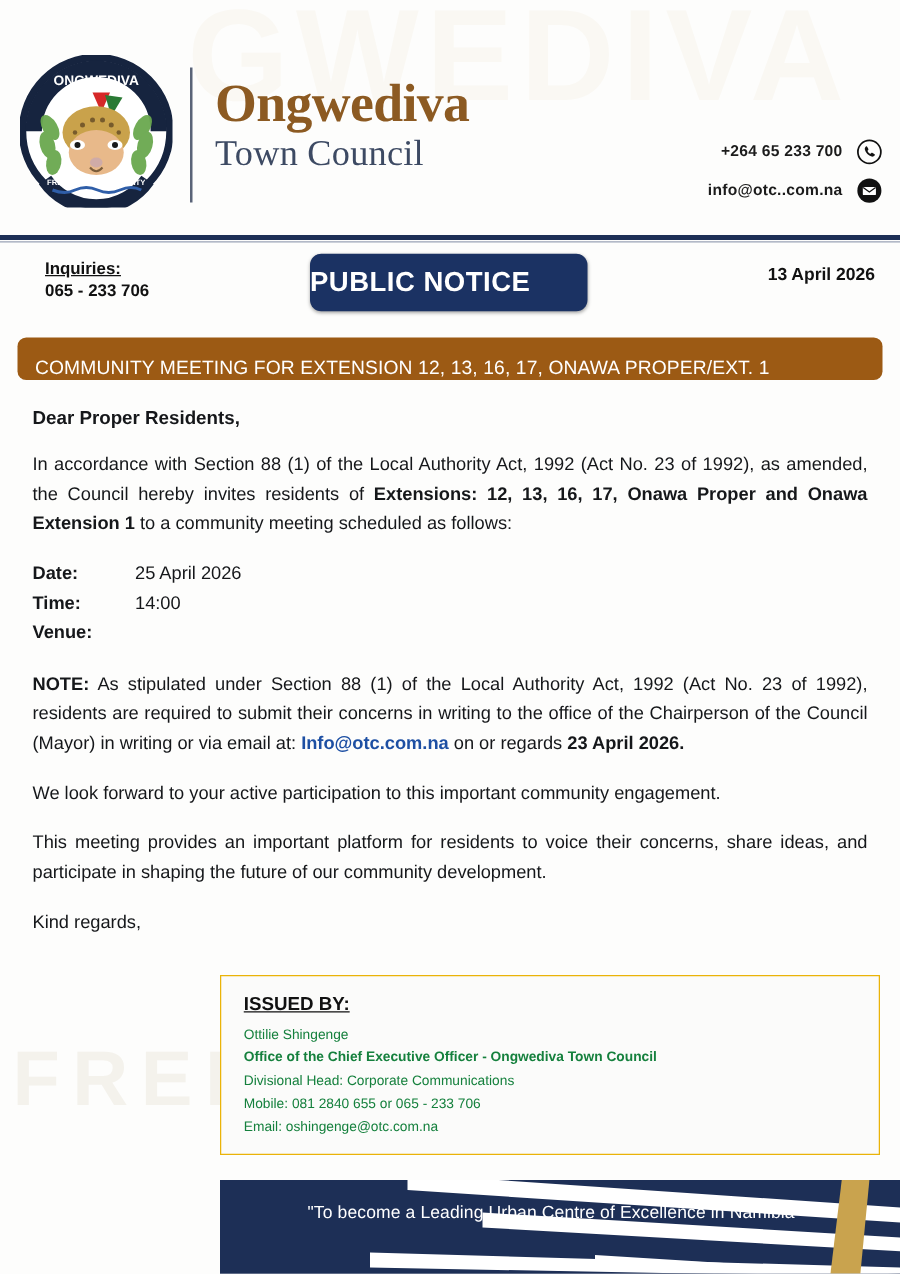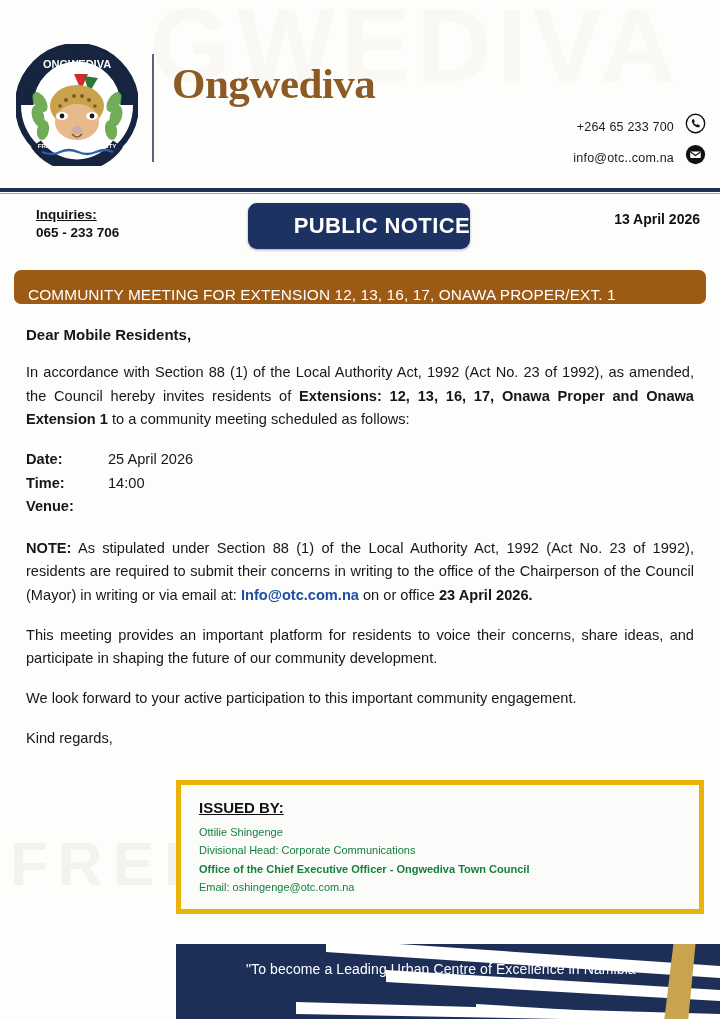--- a/index.html
+++ b/index.html
@@ -23,38 +23,38 @@
   .header{position:relative;z-index:2;height:190px;}
   .logo{position:absolute;left:16px;top:44px;width:122px;height:122px;}
   .brand{position:absolute;left:172px;top:62px;}
   .brand-1{font-family:"Liberation Serif",serif;font-size:43px;font-weight:700;
            color:#8c5a22;line-height:1.02;letter-spacing:-0.5px;}
   .brand-2{font-family:"Liberation Serif",serif;font-size:29px;color:#3d4a63;
            line-height:1.1;margin-top:2px;letter-spacing:0.2px;}
   .vline{position:absolute;left:152px;top:54px;width:2px;height:108px;background:#5a6478;}
 
   .contacts{position:absolute;right:14px;top:108px;width:290px;}
-  .crow{display:flex;align-items:flex-end;justify-content:flex-end;height:26px;margin-bottom:5px;}
+  .crow{display:flex;align-items:center;justify-content:flex-end;height:26px;margin-bottom:5px;font-weight:bold;}
   .crow .ctext{font-size:12.5px;color:#1b1b1b;font-family:"Liberation Sans",sans-serif;
                margin-right:11px;letter-spacing:0.2px;}
   .cicon{width:21px;height:21px;flex:none;}
 
   .rule{position:absolute;left:0;top:188px;width:720px;height:4px;
         background:#1d2f56;z-index:3;}
   .rule2{position:absolute;left:0;top:193px;width:720px;height:1px;
         background:#9aa3b5;z-index:3;}
 
   
   .noticebar{position:relative;z-index:2;height:62px;margin-top:10px;}
   .inquiries{position:absolute;left:36px;top:6px;font-size:13.5px;font-weight:700;
              color:#111;line-height:1.35;}
   .inquiries u{text-decoration:underline;}
   .badge{position:absolute;left:248px;top:3px;width:222px;height:46px;
          background:#1b3263;border-radius:9px;display:flex;align-items:center;
-         justify-content:flex-end;box-shadow:0 1px 3px rgba(0,0,0,.35);}
+         justify-content:flex-start;box-shadow:0 1px 3px rgba(0,0,0,.35);}
   .badge span{color:#fff;font-size:22px;font-weight:700;letter-spacing:0.4px;
               font-family:"Liberation Sans",sans-serif;}
   .ndate{position:absolute;right:20px;top:11px;font-size:14px;font-weight:700;color:#111;}
 
   
   .subject{position:relative;z-index:2;margin:8px 14px 0 14px;height:34px;
            background:#9c5a14;border-radius:7px;display:flex;align-items:flex-end;
            padding-left:14px;}
   .subject span{color:#fff;font-size:15.4px;letter-spacing:0.1px;
                 font-family:"Liberation Sans",sans-serif;white-space:nowrap;}
@@ -66,21 +66,21 @@
   .para b{font-weight:700;}
   .mail{color:#1d4fa3;font-weight:700;}
 
   .dtv{margin:4px 0 18px 0;}
   .dtv-row{display:flex;font-size:14.6px;line-height:1.62;}
   .dtv-k{width:82px;font-weight:700;flex:none;}
   .dtv-v{}
 
   
   .issued{position:absolute;left:176px;top:780px;width:528px;
-          border:5px solid #eab308;background:#fbfbfa;z-index:4;
+          border:1px solid #eab308;background:#fbfbfa;z-index:4;
           padding:14px 0 12px 18px;box-sizing:border-box;}
   .issued-t{font-size:15px;font-weight:700;text-decoration:underline;
             margin-bottom:7px;color:#111;}
   .issued-l{font-size:11px;line-height:1.68;color:#15803d;}
   .issued-l.b{font-weight:700;}
 
   
   .footer{position:absolute;left:176px;top:944px;width:544px;height:75px;
           background:#1d2f56;z-index:3;overflow:hidden;}
   .footer-tag{position:absolute;left:70px;top:17px;color:#fff;font-size:14px;
@@ -132,20 +132,21 @@
       </g>
       <path d="M20 100 a50 50 0 0 0 82 0" fill="none" stroke="#16243f" stroke-width="12"></path>
       <text x="61" y="104" font-size="6.2" font-weight="700" fill="#ffffff" text-anchor="middle" font-family="Liberation Sans, sans-serif">FREEDOM &amp; PROSPERITY</text>
       <path d="M26 108 q10 4 18 0 q9 -4 18 0 q9 4 18 0 q9 -4 17 0" fill="none" stroke="#2f5ea8" stroke-width="2.4"></path>
     </svg>
 
     <div class="vline"></div>
 
     <div class="brand">
       <div class="brand-1">Ongwediva</div>
+      <div class="brand-2">Town Council</div>
     </div>
 
     <div class="contacts">
 
       <div class="crow">
         <span class="ctext">+264 65 233 700</span>
         <svg class="cicon" viewBox="0 0 24 24">
           <circle cx="12" cy="12" r="10.5" fill="none" stroke="#111" stroke-width="1.6"></circle>
           <path d="M8.6 7.2c.5-.4 1.2-.3 1.5.3l.9 1.6c.3.5.2 1-.2 1.3l-.6.5c.5 1.3 1.6 2.4 2.9 2.9l.5-.6c.3-.4.9-.5 1.3-.2l1.6.9c.6.3.7 1 .3 1.5-.6.8-1.7 1.2-2.7.9-3-.8-5.4-3.2-6.2-6.2-.3-1 .1-2.1.9-2.7z" fill="#111"></path>
         </svg>
@@ -177,55 +178,56 @@
     </div>
     <div class="ndate">13 April  2026</div>
   </div>
 
   <div class="subject">
     <span>COMMUNITY MEETING FOR EXTENSION 12, 13, 16, 17, ONAWA PROPER/EXT. 1</span>
   </div>
 
   <div class="body">
 
-    <div class="salutation">Dear Mobile Residents,</div>
+    <div class="salutation">Dear Proper Residents,</div>
 
     <div class="para">
       <span>In accordance with Section 88 (1) of the Local Authority Act, 1992 (Act No. 23 of 1992), as amended, the Council hereby invites residents of </span><b>Extensions: 12, 13, 16, 17, Onawa Proper and Onawa Extension 1</b><span> to a community meeting scheduled as follows:</span>
     </div>
 
     <div class="dtv">
       <div class="dtv-row">
         <div class="dtv-k">Date:</div>
         <div class="dtv-v">25 April 2026</div>
       </div>
       <div class="dtv-row">
         <div class="dtv-k">Time:</div>
         <div class="dtv-v">14:00</div>
       </div>
       <div class="dtv-row">
         <div class="dtv-k">Venue:</div>
       </div>
     </div>
 
     <div class="para">
-      <b>NOTE:</b><span> As stipulated under Section 88 (1) of the Local Authority Act, 1992 (Act No. 23 of 1992), residents are required to submit their concerns in writing to the office of the Chairperson of the Council (Mayor) in writing or via email at: </span><span class="mail">Info@otc.com.na</span><span> on or office </span><b>23 April 2026.</b>
-    </div>
-
+      <b>NOTE:</b><span> As stipulated under Section 88 (1) of the Local Authority Act, 1992 (Act No. 23 of 1992), residents are required to submit their concerns in writing to the office of the Chairperson of the Council (Mayor) in writing or via email at: </span><span class="mail">Info@otc.com.na</span><span> on or regards </span><b>23 April 2026.</b>
+    </div>
+
+    <div class="para">We look forward to your active participation to this important community engagement.</div>
     <div class="para">This meeting provides an important platform for residents to voice their concerns, share ideas, and participate in shaping the future of our community development.</div>
-    <div class="para">We look forward to your active participation to this important community engagement.</div>
     <div class="para">Kind regards,</div>
 
   </div>
 
   <div class="issued">
     <div class="issued-t">ISSUED BY:</div>
     <div class="issued-l">Ottilie Shingenge</div>
+    <div class="issued-l b">Office of the Chief Executive Officer - Ongwediva Town Council</div>
     <div class="issued-l">Divisional Head: Corporate Communications</div>
-    <div class="issued-l b">Office of the Chief Executive Officer - Ongwediva Town Council</div>
+    <div class="issued-l">Mobile: 081 2840 655 or 065 - 233 706</div>
     <div class="issued-l">Email: oshingenge@otc.com.na</div>
   </div>
 
   <div class="footer">
     <svg width="544" height="75" viewBox="0 0 544 75" style="position:absolute;left:0;top:0;z-index:1;">
       <rect x="0" y="0" width="544" height="75" fill="#1d2f56"></rect>
       <polygon points="150,-5 544,22 544,34 150,8" fill="#ffffff"></polygon>
       <polygon points="210,26 544,46 544,57 210,38" fill="#ffffff"></polygon>
       <polygon points="120,58 544,70 544,78 120,70" fill="#ffffff"></polygon>
       <polygon points="300,60 544,75 544,78 300,72" fill="#ffffff"></polygon>

